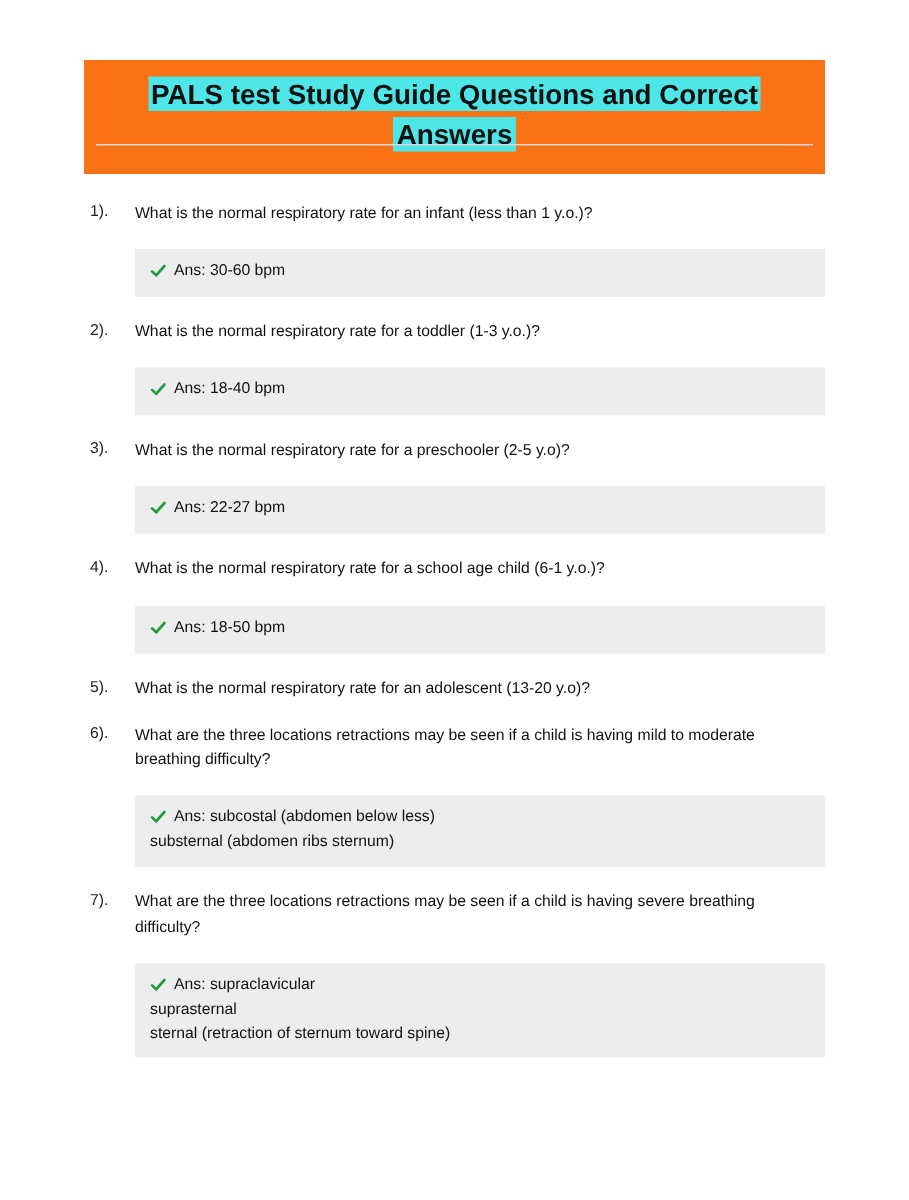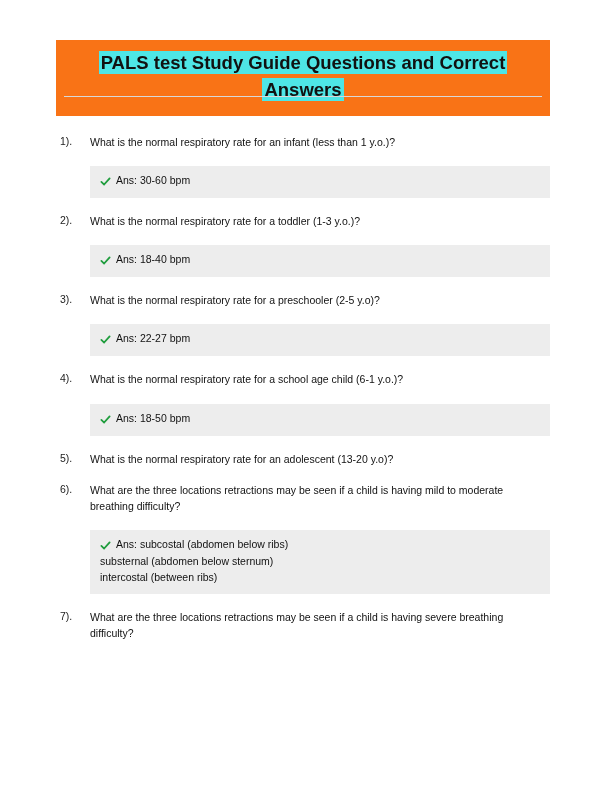--- a/index.html
+++ b/index.html
@@ -197,29 +197,40 @@
         <div class="q-num">6).</div>
         <div class="q-text">What are the three locations retractions may be seen if a child is having mild to moderate breathing difficulty?</div>
       </div>
       <div class="ans-box">
         <div class="ans-first">
           <span class="check">
             <svg width="11" height="11" viewBox="0 0 16 16" aria-hidden="true">
                 <path d="M2 8.6 L6 12.4 L14 3.4" fill="none" stroke="#1f9d3d" stroke-width="2.6" stroke-linecap="round" stroke-linejoin="round"></path>
               </svg>
           </span>
-          <span class="ans-text">Ans: subcostal (abdomen below ribs)</span>
-        </div>
-        <div class="ans-extra">substernal (abdomen below sternum)</div>
-        <div class="ans-extra">intercostal (between ribs)</div>
+          <span class="ans-text">Ans: subcostal (abdomen below less)</span>
+        </div>
+        <div class="ans-extra">substernal (abdomen ribs sternum)</div>
       </div>
     </div>
 
     <div class="qa-item">
       <div class="q-row">
         <div class="q-num">7).</div>
         <div class="q-text">What are the three locations retractions may be seen if a child is having severe breathing difficulty?</div>
       </div>
+      <div class="ans-box">
+        <div class="ans-first">
+          <span class="check">
+            <svg width="11" height="11" viewBox="0 0 16 16" aria-hidden="true">
+                <path d="M2 8.6 L6 12.4 L14 3.4" fill="none" stroke="#1f9d3d" stroke-width="2.6" stroke-linecap="round" stroke-linejoin="round"></path>
+              </svg>
+          </span>
+          <span class="ans-text">Ans: supraclavicular</span>
+        </div>
+        <div class="ans-extra">suprasternal</div>
+        <div class="ans-extra">sternal (retraction of sternum toward spine)</div>
+      </div>
     </div>
 
   </div>
 
 </div>
 
 </body></html>

